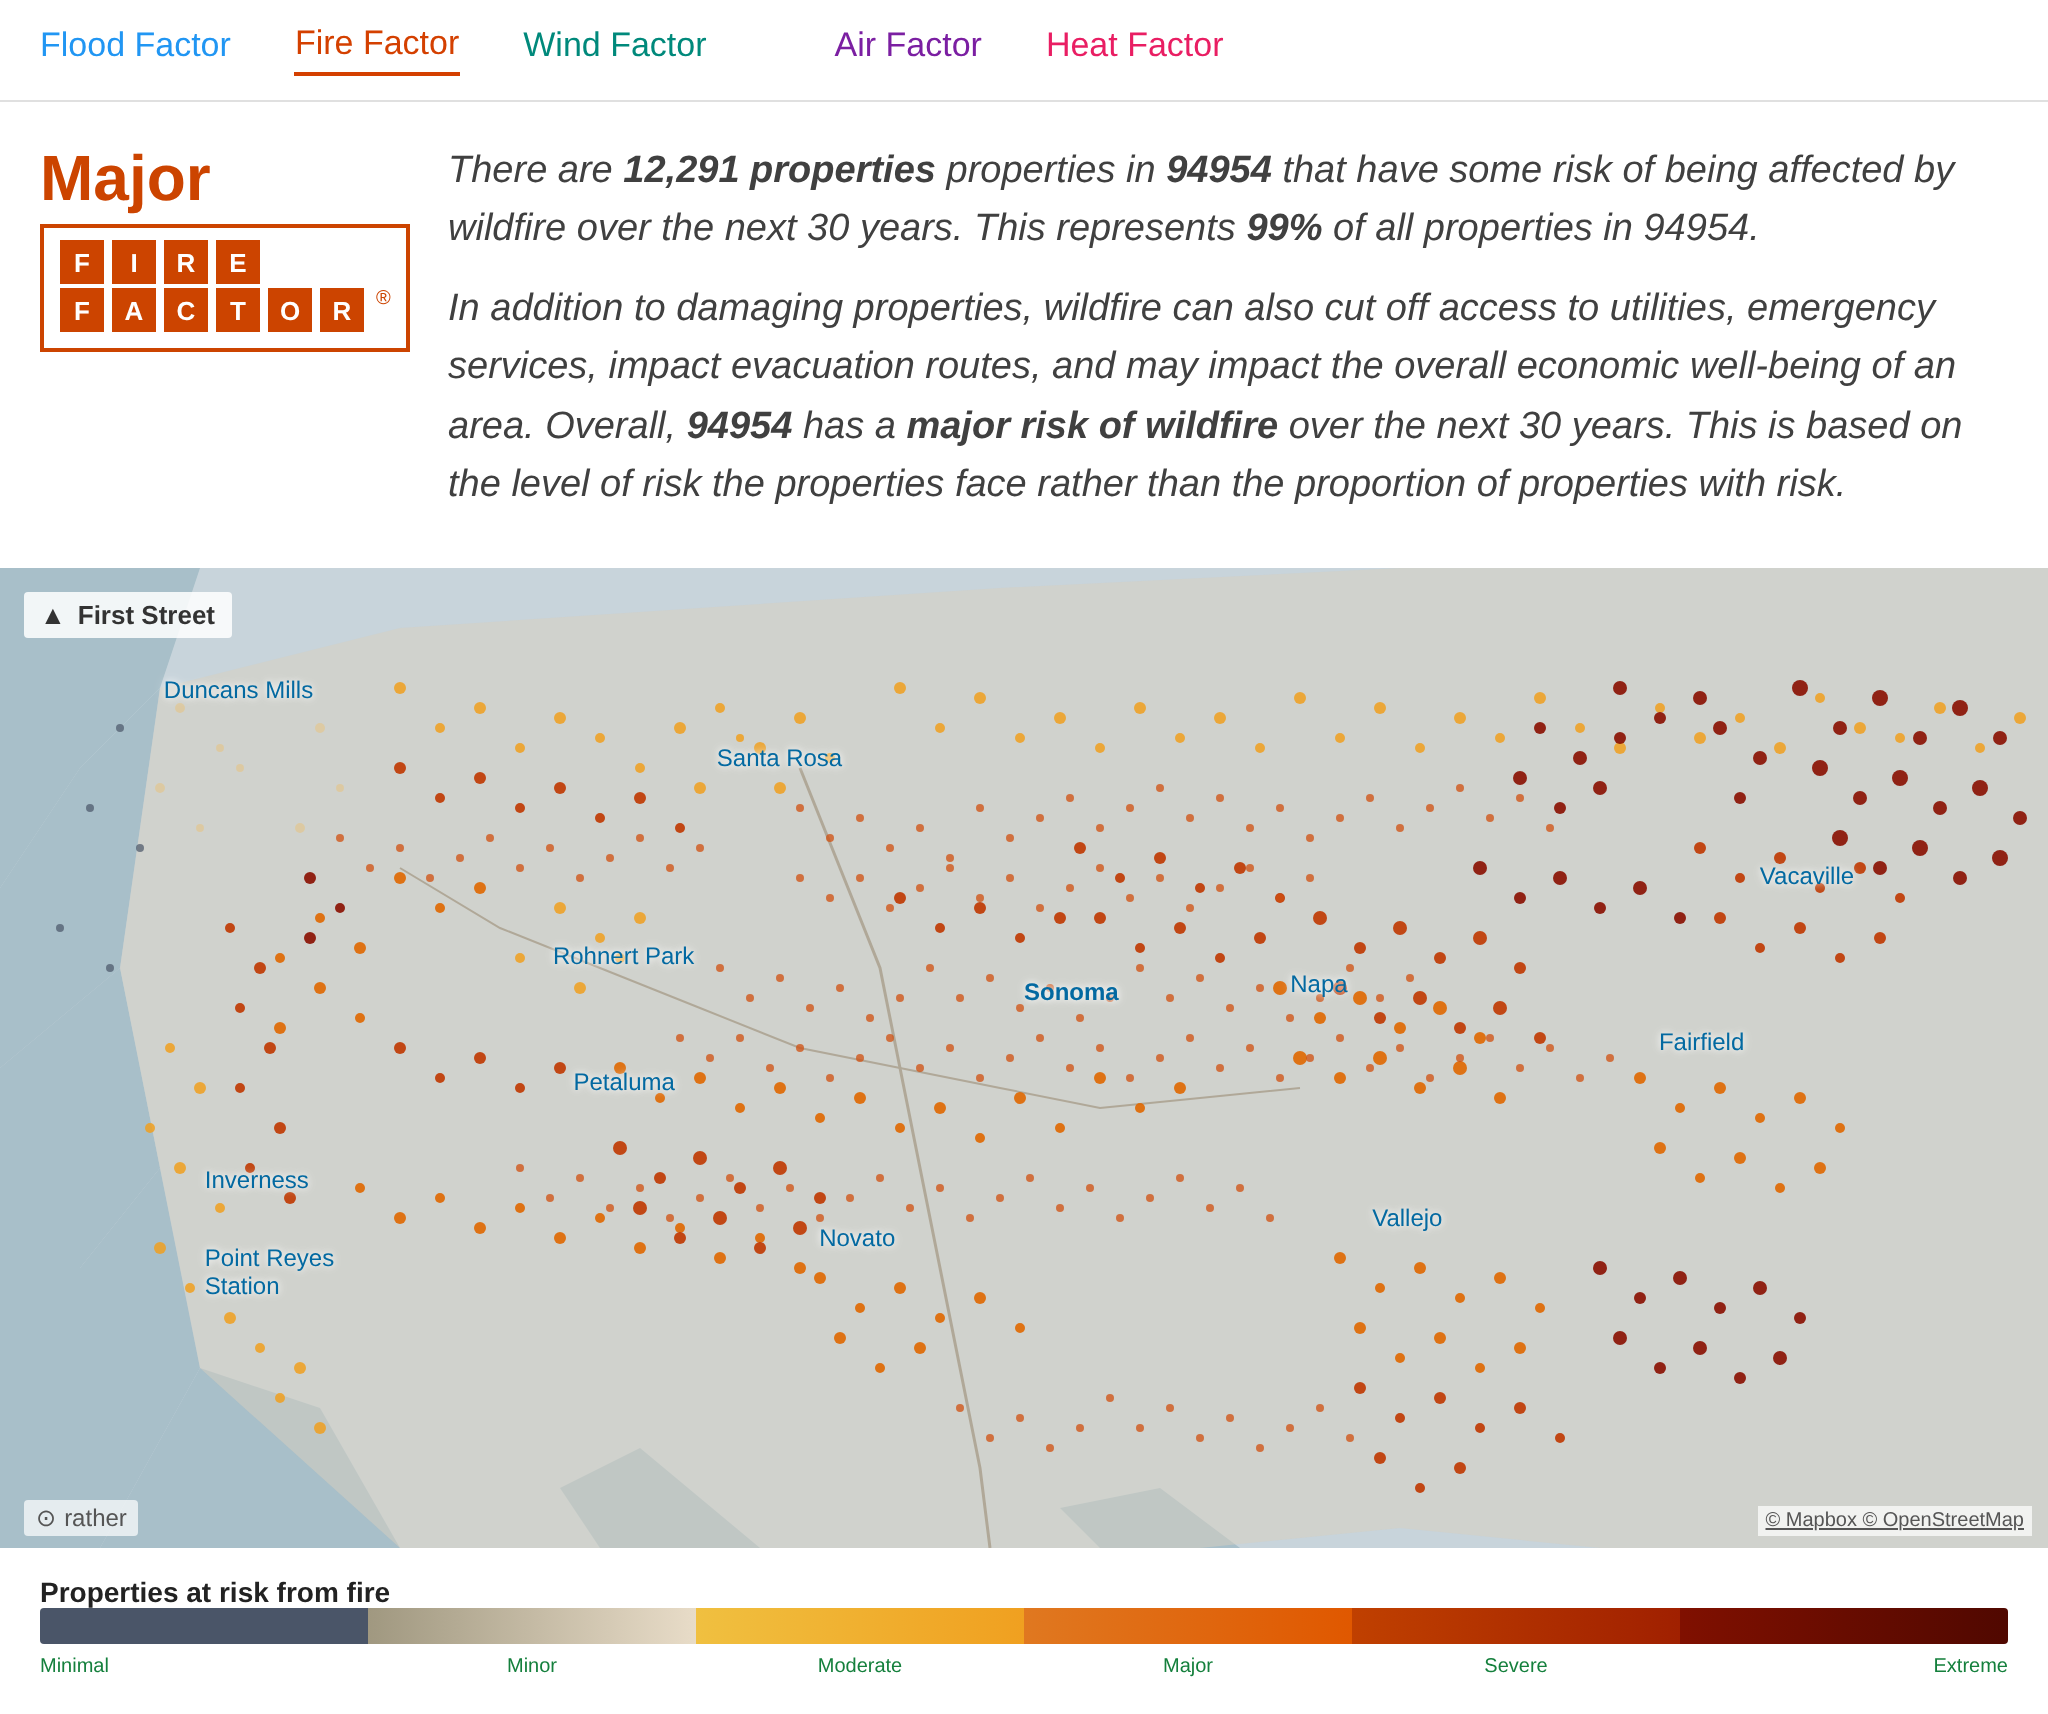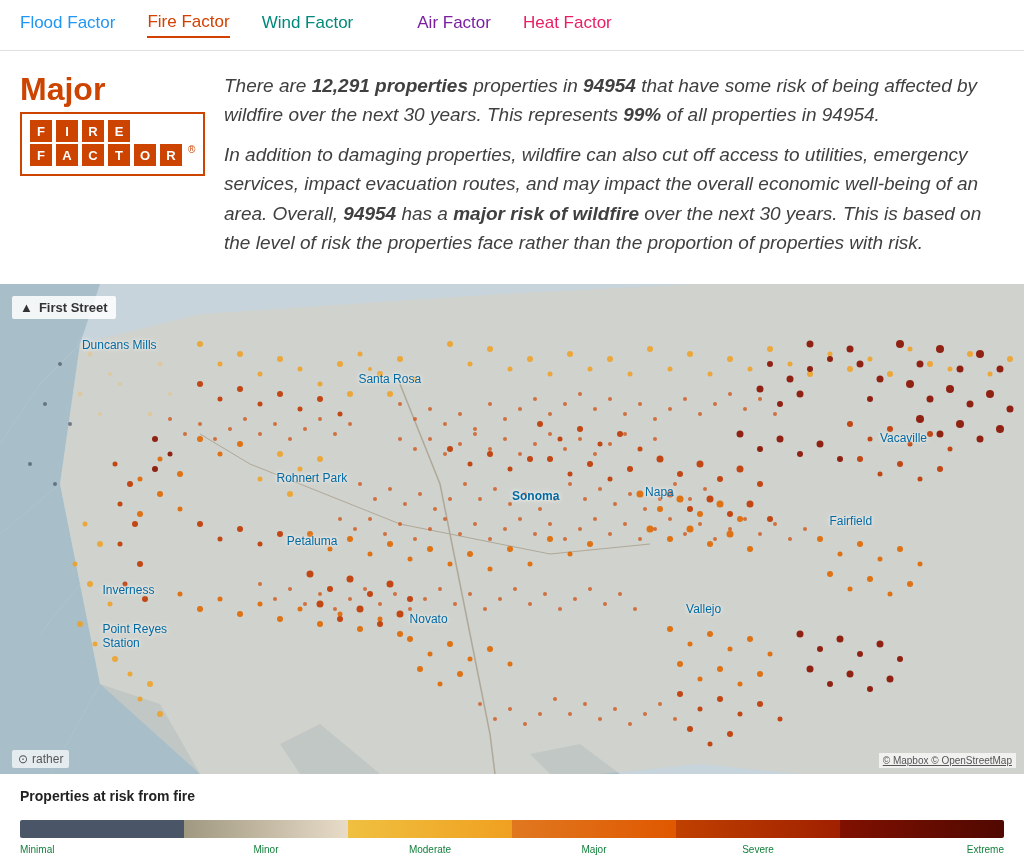--- a/index.html
+++ b/index.html
@@ -131,21 +131,21 @@
     }
 
     
     .legend-section {
       padding: 14px 20px 16px 20px;
     }
     .legend-title {
       font-size: 14px;
       font-weight: 600;
       color: #222;
-      margin-bottom: 16px;
+      margin-bottom: 0;
     }
     .legend-bar {
       display: flex;
       width: 100%;
       height: 18px;
       border-radius: 2px;
       overflow: hidden;
       margin-bottom: 6px;
     }
     .legend-segment {

